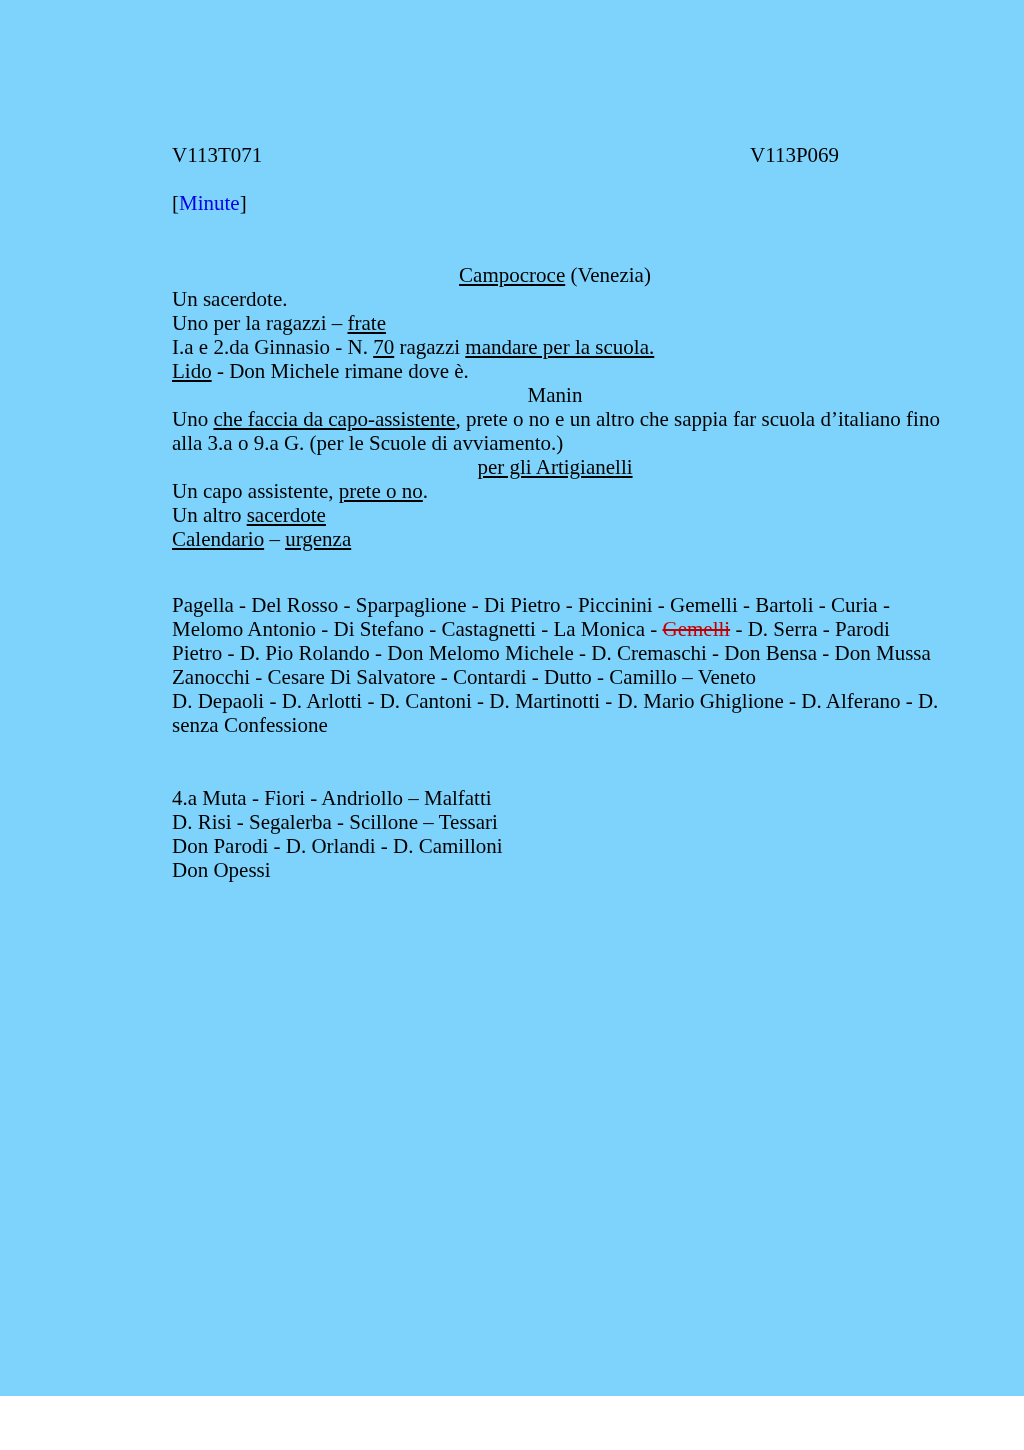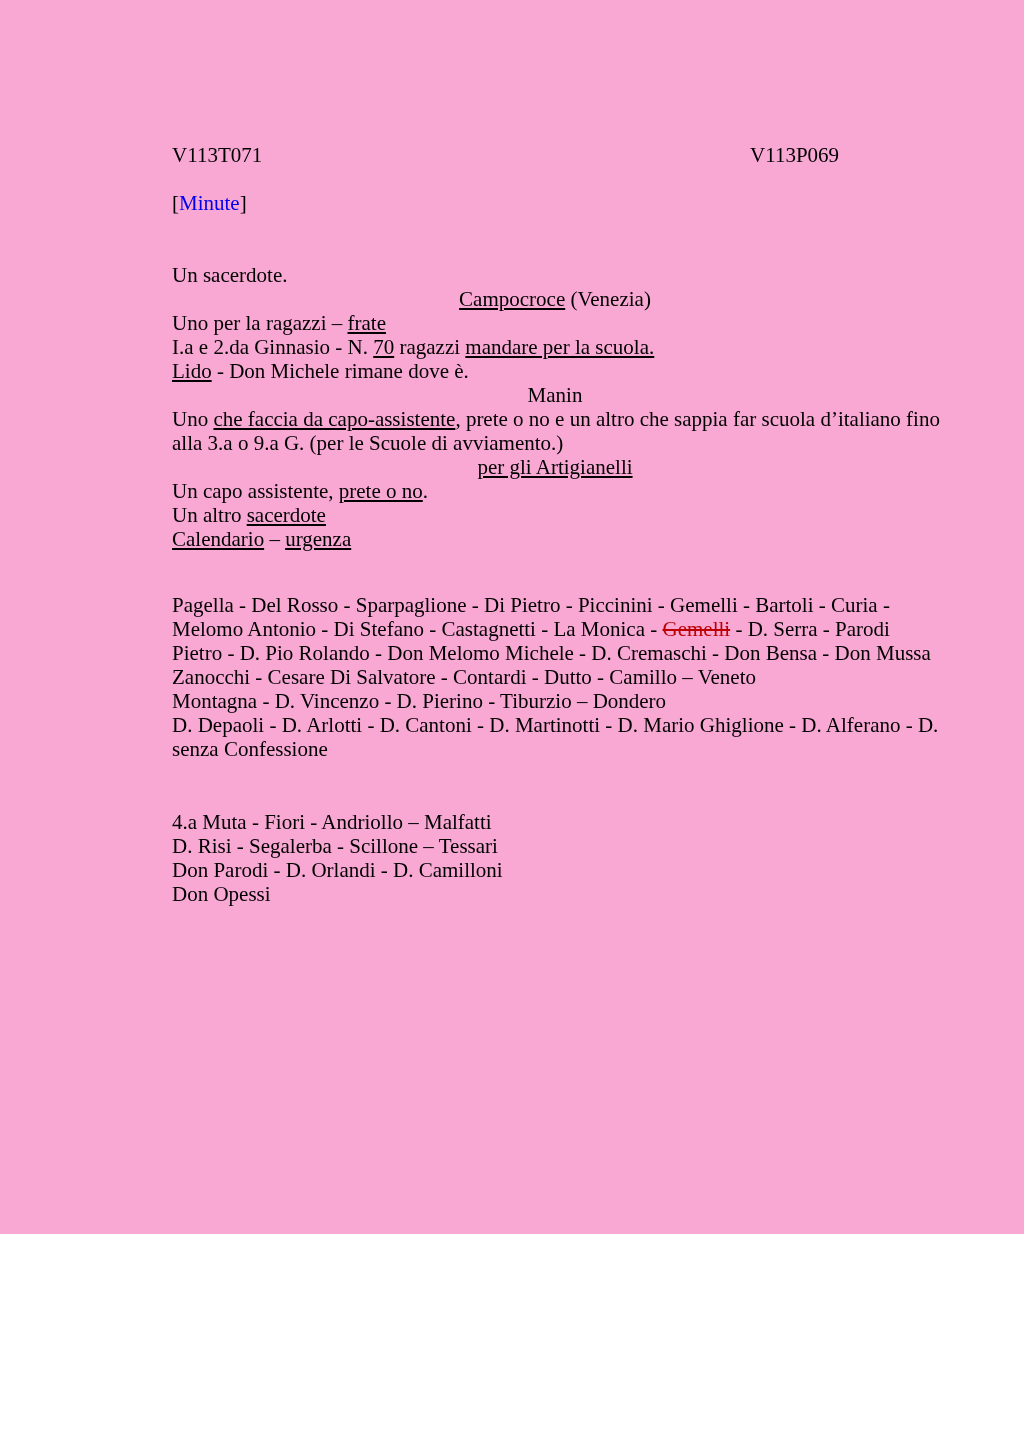--- a/index.html
+++ b/index.html
@@ -3,22 +3,22 @@
 <meta charset="utf-8">
 <style>
   html, body {
     margin: 0;
     padding: 0;
     background: #ffffff;
   }
   .page {
     position: relative;
     width: 1024px;
-    height: 1234px;
-    background: #f9a8d4;
+    height: 1396px;
+    background: #7dd3fc;
     overflow: hidden;
     font-family: "Liberation Serif", "DejaVu Serif", serif;
     color: #000000;
   }
   .doc-body {
     position: absolute;
     left: 172px;
     top: 143px;
     width: 766px;
   }
@@ -49,38 +49,37 @@
 </style>
 </head>
 <body>
 
 <div class="page">
   <div class="doc-body" id="doc-body">
       <div class="line"><span>V113T071</span><span class="tab" style="left: 578px; font-family: Liberation Serif, serif;">V113P069</span></div>
       <div class="spacer" style="height: 24px;"></div>
       <div class="line"><span>[</span><span class="link">Minute</span><span>]</span></div>
       <div class="spacer" style="height: 48px;"></div>
+      <div class="line center"><span class="u">Campocroce</span><span> (Venezia)</span></div>
       <div class="line"><span>Un sacerdote.</span></div>
-      <div class="line center"><span class="u">Campocroce</span><span> (Venezia)</span></div>
       <div class="line"><span>Uno per la ragazzi – </span><span class="u">frate</span></div>
       <div class="line"><span>I.a e 2.da Ginnasio - N. </span><span class="u">70</span><span> ragazzi </span><span class="u">mandare per la scuola.</span></div>
       <div class="line"><span class="u">Lido</span><span> - Don Michele rimane dove è.</span></div>
       <div class="line center"><span>Manin</span></div>
       <div class="line"><span>Uno </span><span class="u">che faccia da capo-assistente</span><span>, prete o no e un altro che sappia far scuola d’italiano fino</span></div>
       <div class="line"><span>alla 3.a o 9.a G. (per le Scuole di avviamento.)</span></div>
       <div class="line center"><span class="u">per gli Artigianelli</span></div>
       <div class="line"><span>Un capo assistente, </span><span class="u">prete o no</span><span>.</span></div>
       <div class="line"><span>Un altro </span><span class="u">sacerdote</span></div>
       <div class="line"><span class="u">Calendario</span><span> – </span><span class="u">urgenza</span></div>
       <div class="spacer" style="height: 42px;"></div>
       <div class="line"><span>Pagella - Del Rosso - Sparpaglione - Di Pietro - Piccinini - Gemelli - Bartoli - Curia -</span></div>
       <div class="line"><span>Melomo Antonio - Di Stefano - Castagnetti - La Monica - </span><span class="red">Gemelli</span><span> - D. Serra - Parodi</span></div>
       <div class="line"><span>Pietro - D. Pio Rolando - Don Melomo Michele - D. Cremaschi - Don Bensa - Don Mussa</span></div>
       <div class="line"><span>Zanocchi - Cesare Di Salvatore - Contardi - Dutto - Camillo – Veneto</span></div>
-      <div class="line"><span>Montagna - D. Vincenzo - D. Pierino - Tiburzio – Dondero</span></div>
       <div class="line"><span>D. Depaoli - D. Arlotti - D. Cantoni - D. Martinotti - D. Mario Ghiglione - D. Alferano - D.</span></div>
       <div class="line"><span>senza Confessione</span></div>
       <div class="spacer" style="height: 49px;"></div>
       <div class="line"><span>4.a Muta - Fiori - Andriollo – Malfatti</span></div>
       <div class="line"><span>D. Risi - Segalerba - Scillone – Tessari</span></div>
       <div class="line"><span>Don Parodi - D. Orlandi - D. Camilloni</span></div>
       <div class="line"><span>Don Opessi</span></div>
     </div>
 </div>
 

